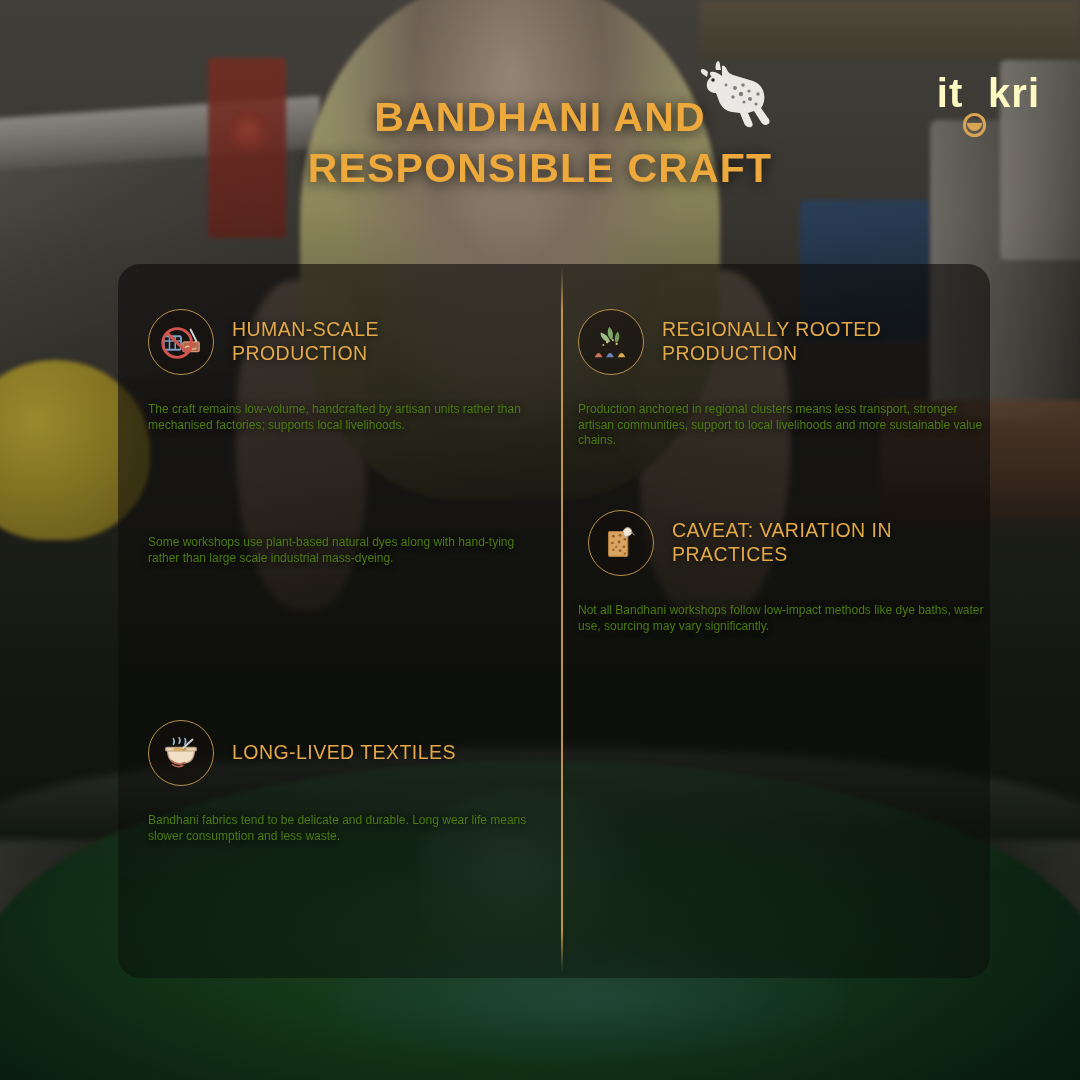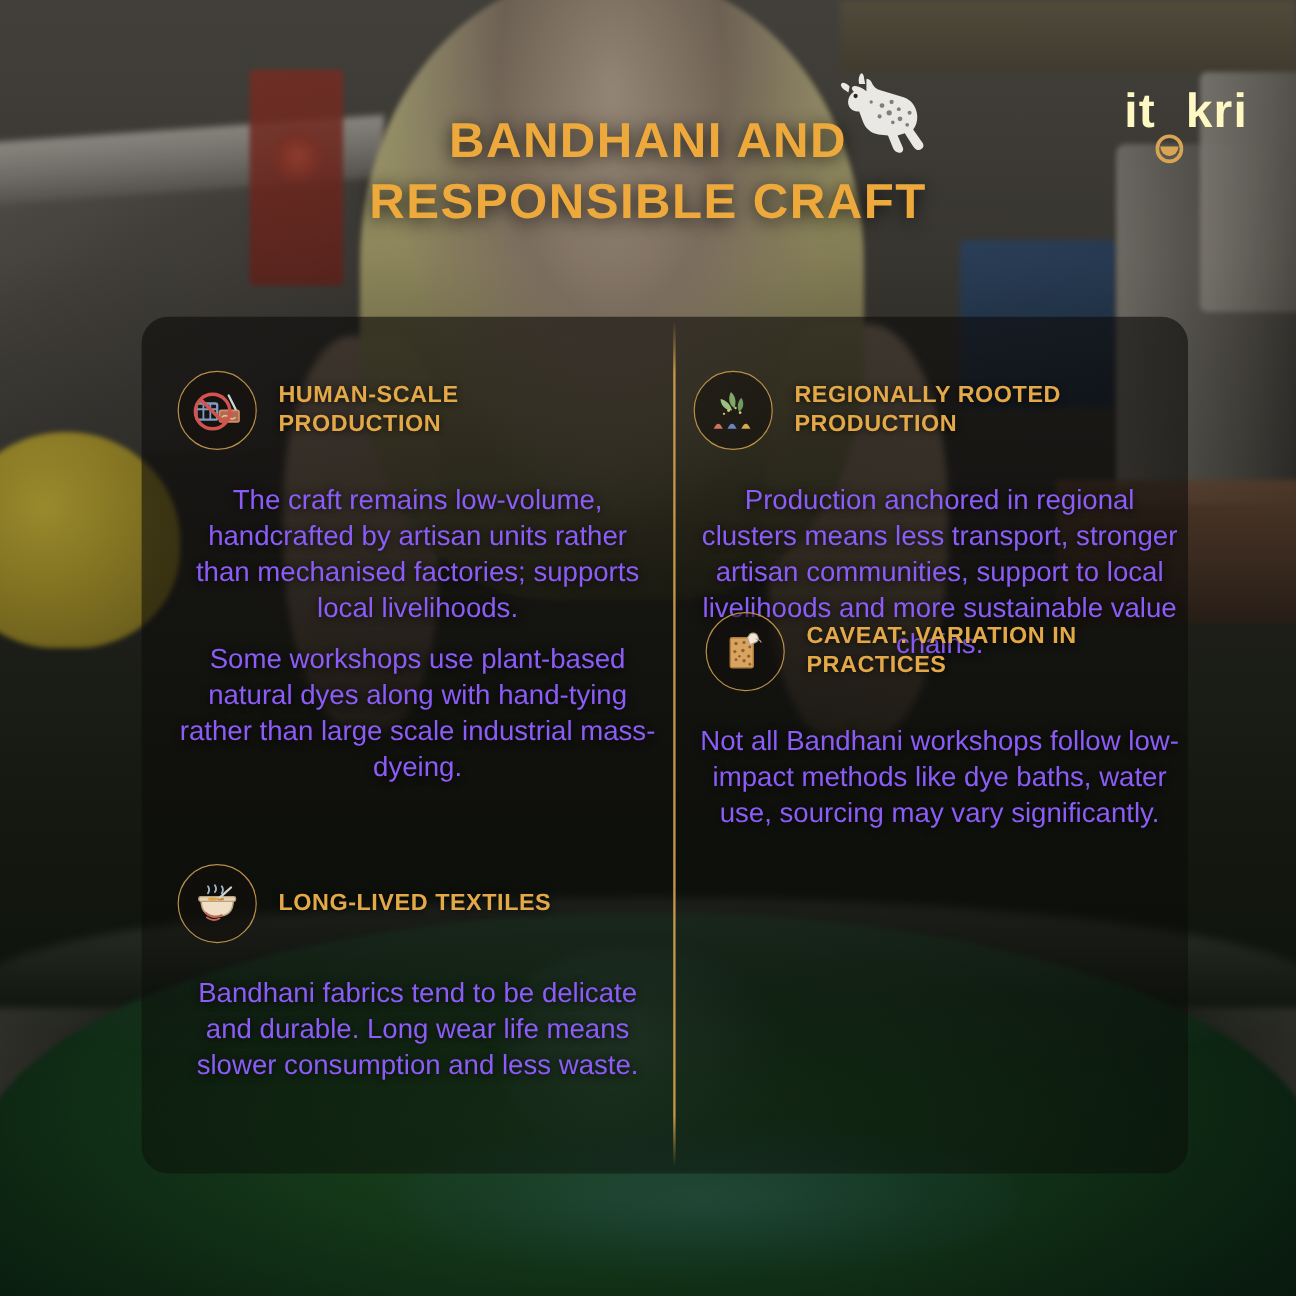--- a/index.html
+++ b/index.html
@@ -241,38 +241,37 @@
     width:66px; height:66px; border-radius:50%;
     border:1.5px solid #b98f49;
     background:rgba(18,15,12,.55);
     display:flex; align-items:center; justify-content:center;
     overflow:hidden;
   }
   .icon-circle svg{ width:46px; height:46px; display:block; }
 
   .card-title{
     font-size:19.5px;
-    font-weight:700;
+    font-weight:400;
     letter-spacing:.45px;
     line-height:1.22;
     color:#e3a948;
     text-shadow:0 1px 6px rgba(0,0,0,.7);
     max-width:262px;
   }
   .card.c1 .card-title,
   .card.c3 .card-title{ max-width:276px; }
 
   .card-body{
     margin-top:26px;
-    font-size:23px;
+    font-size:12px;
     line-height:1.30;
-    color:#8b5cf6;
+    color:#4d7c0f;
     text-shadow:0 1px 7px rgba(0,0,0,.8);
     max-width:400px;
-    text-align:center;
   }
   .card.c1 .card-body,
   .card.c3 .card-body,
   .card.c5 .card-body{ max-width:410px; }
 </style>
 </head>
 <body>
 
 <div id="stage">
 

